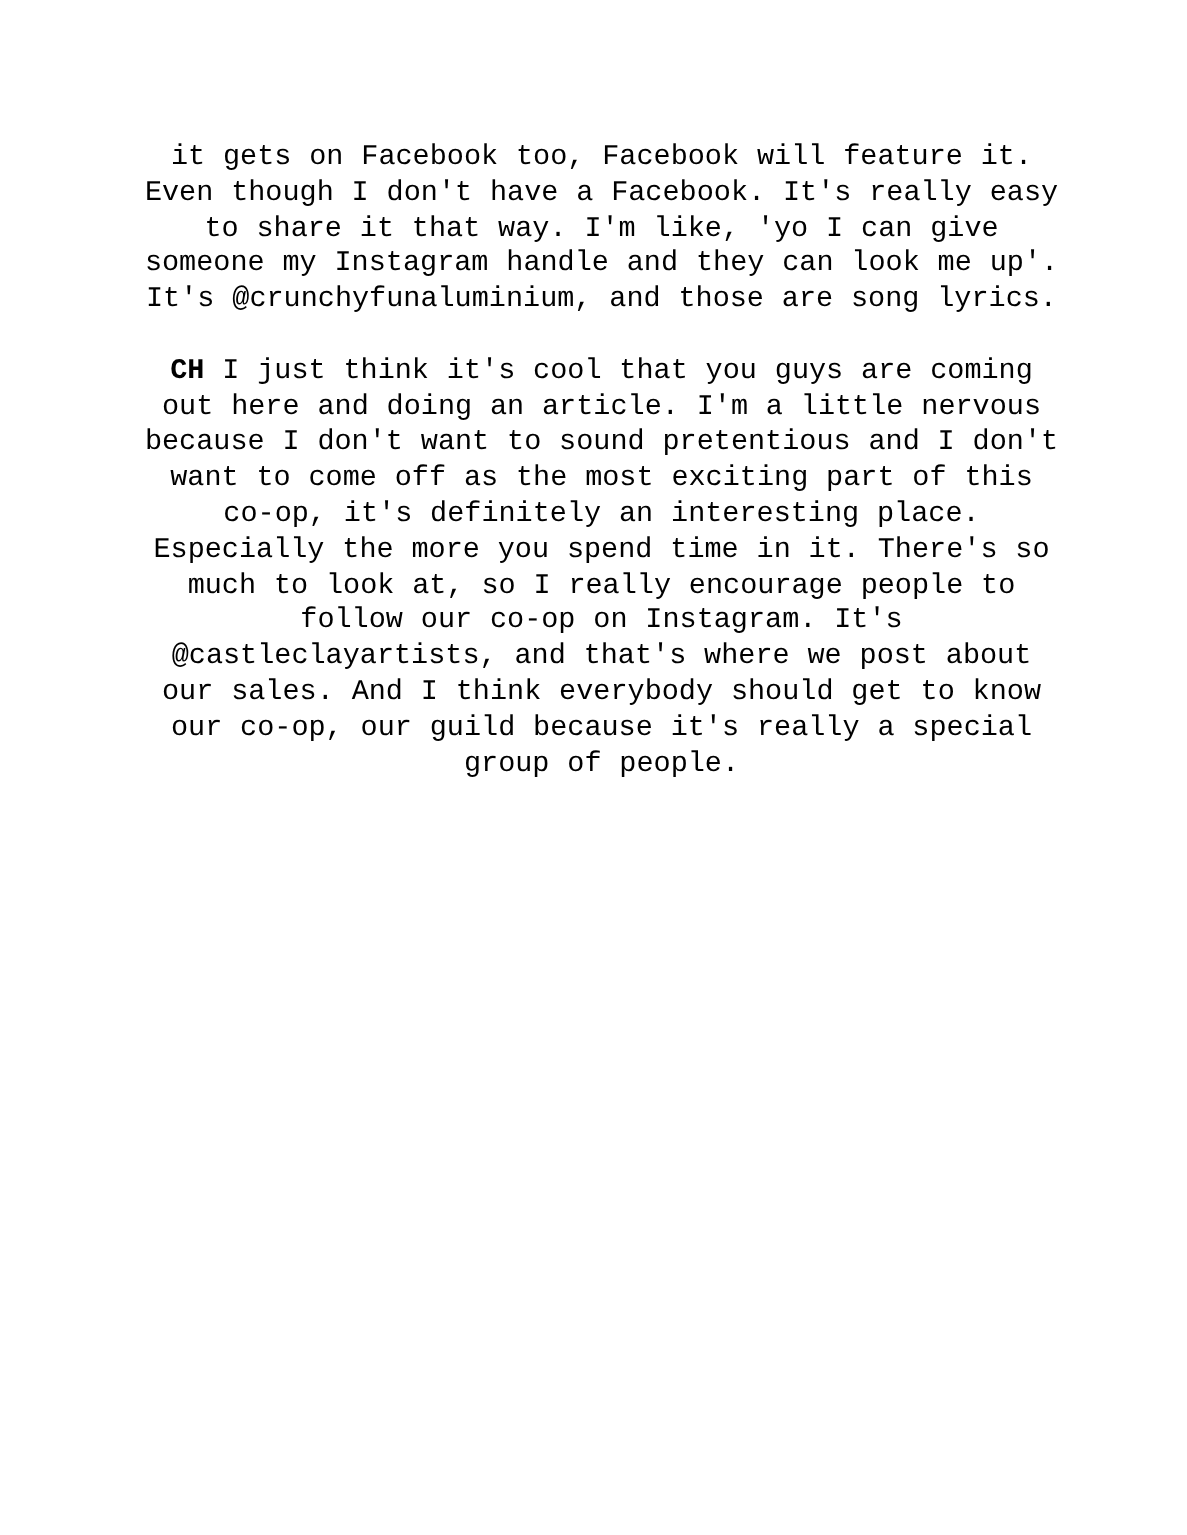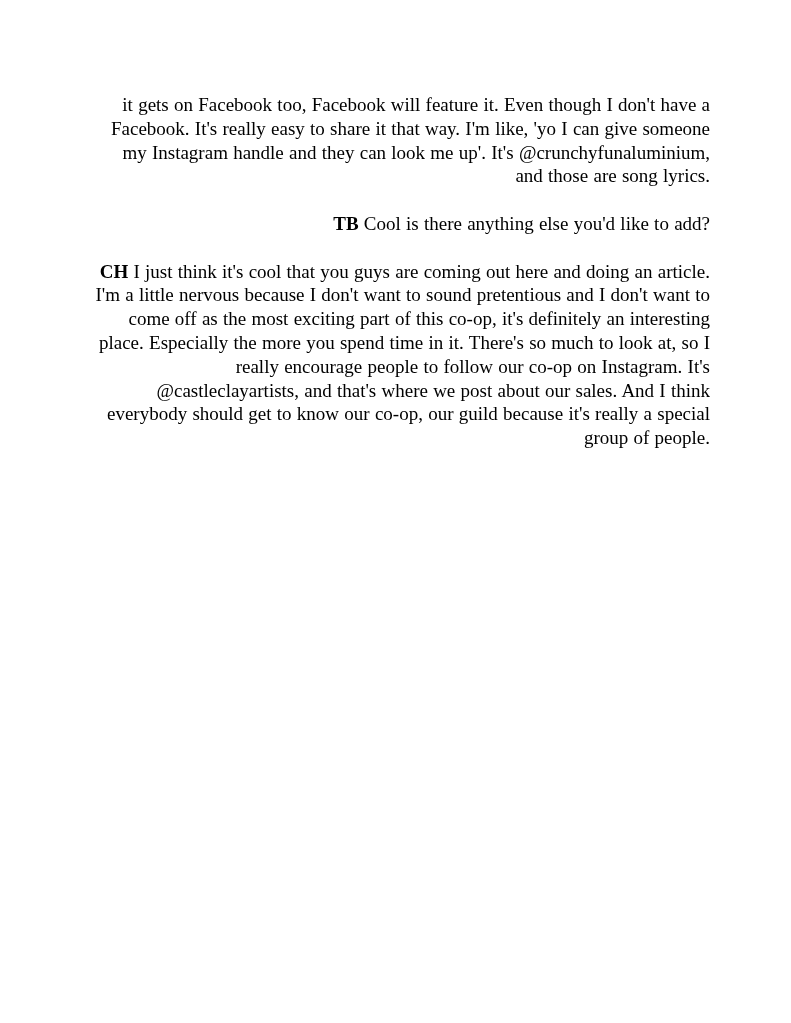--- a/index.html
+++ b/index.html
@@ -19,39 +19,39 @@
   .content {
     position: absolute;
     top: 93px;
     left: 92px;
     width: 618px;
     font-size: 19px;
     line-height: 23.8px;
   }
   .para {
     margin: 0 0 23.8px 0;
-    text-align: right;
+    text-align: center;
     word-spacing: 0.5px;
+    font-family: Liberation Mono, monospace;
   }
   .para:last-child {
     margin-bottom: 4px;
   }
   .speaker {
     font-weight: bold;
   }
   .speaker:empty {
     display: none;
   }
 </style>
 </head>
 <body>
 
 <div class="page">
   <div class="content">
 
     <p class="para"> <span>it gets on Facebook too, Facebook will feature it. Even though I don't have a Facebook. It's really easy to share it that way. I'm like, 'yo I can give someone my Instagram handle and they can look me up'. It's @crunchyfunaluminium, and those are song lyrics.</span></p>
 
-    <p class="para"><span class="speaker">TB</span> <span>Cool is there anything else you'd like to add?</span></p>
 
     <p class="para"><span class="speaker">CH</span> <span>I just think it's cool that you guys are coming out here and doing an article. I'm a little nervous because I don't want to sound pretentious and I don't want to come off as the most exciting part of this co-op, it's definitely an interesting place. Especially the more you spend time in it. There's so much to look at, so I really encourage people to follow our co-op on Instagram. It's @castleclayartists, and that's where we post about our sales. And I think everybody should get to know our co-op, our guild because it's really a special group of people.</span></p>
 
   </div>
 </div>
 
 </body></html>

